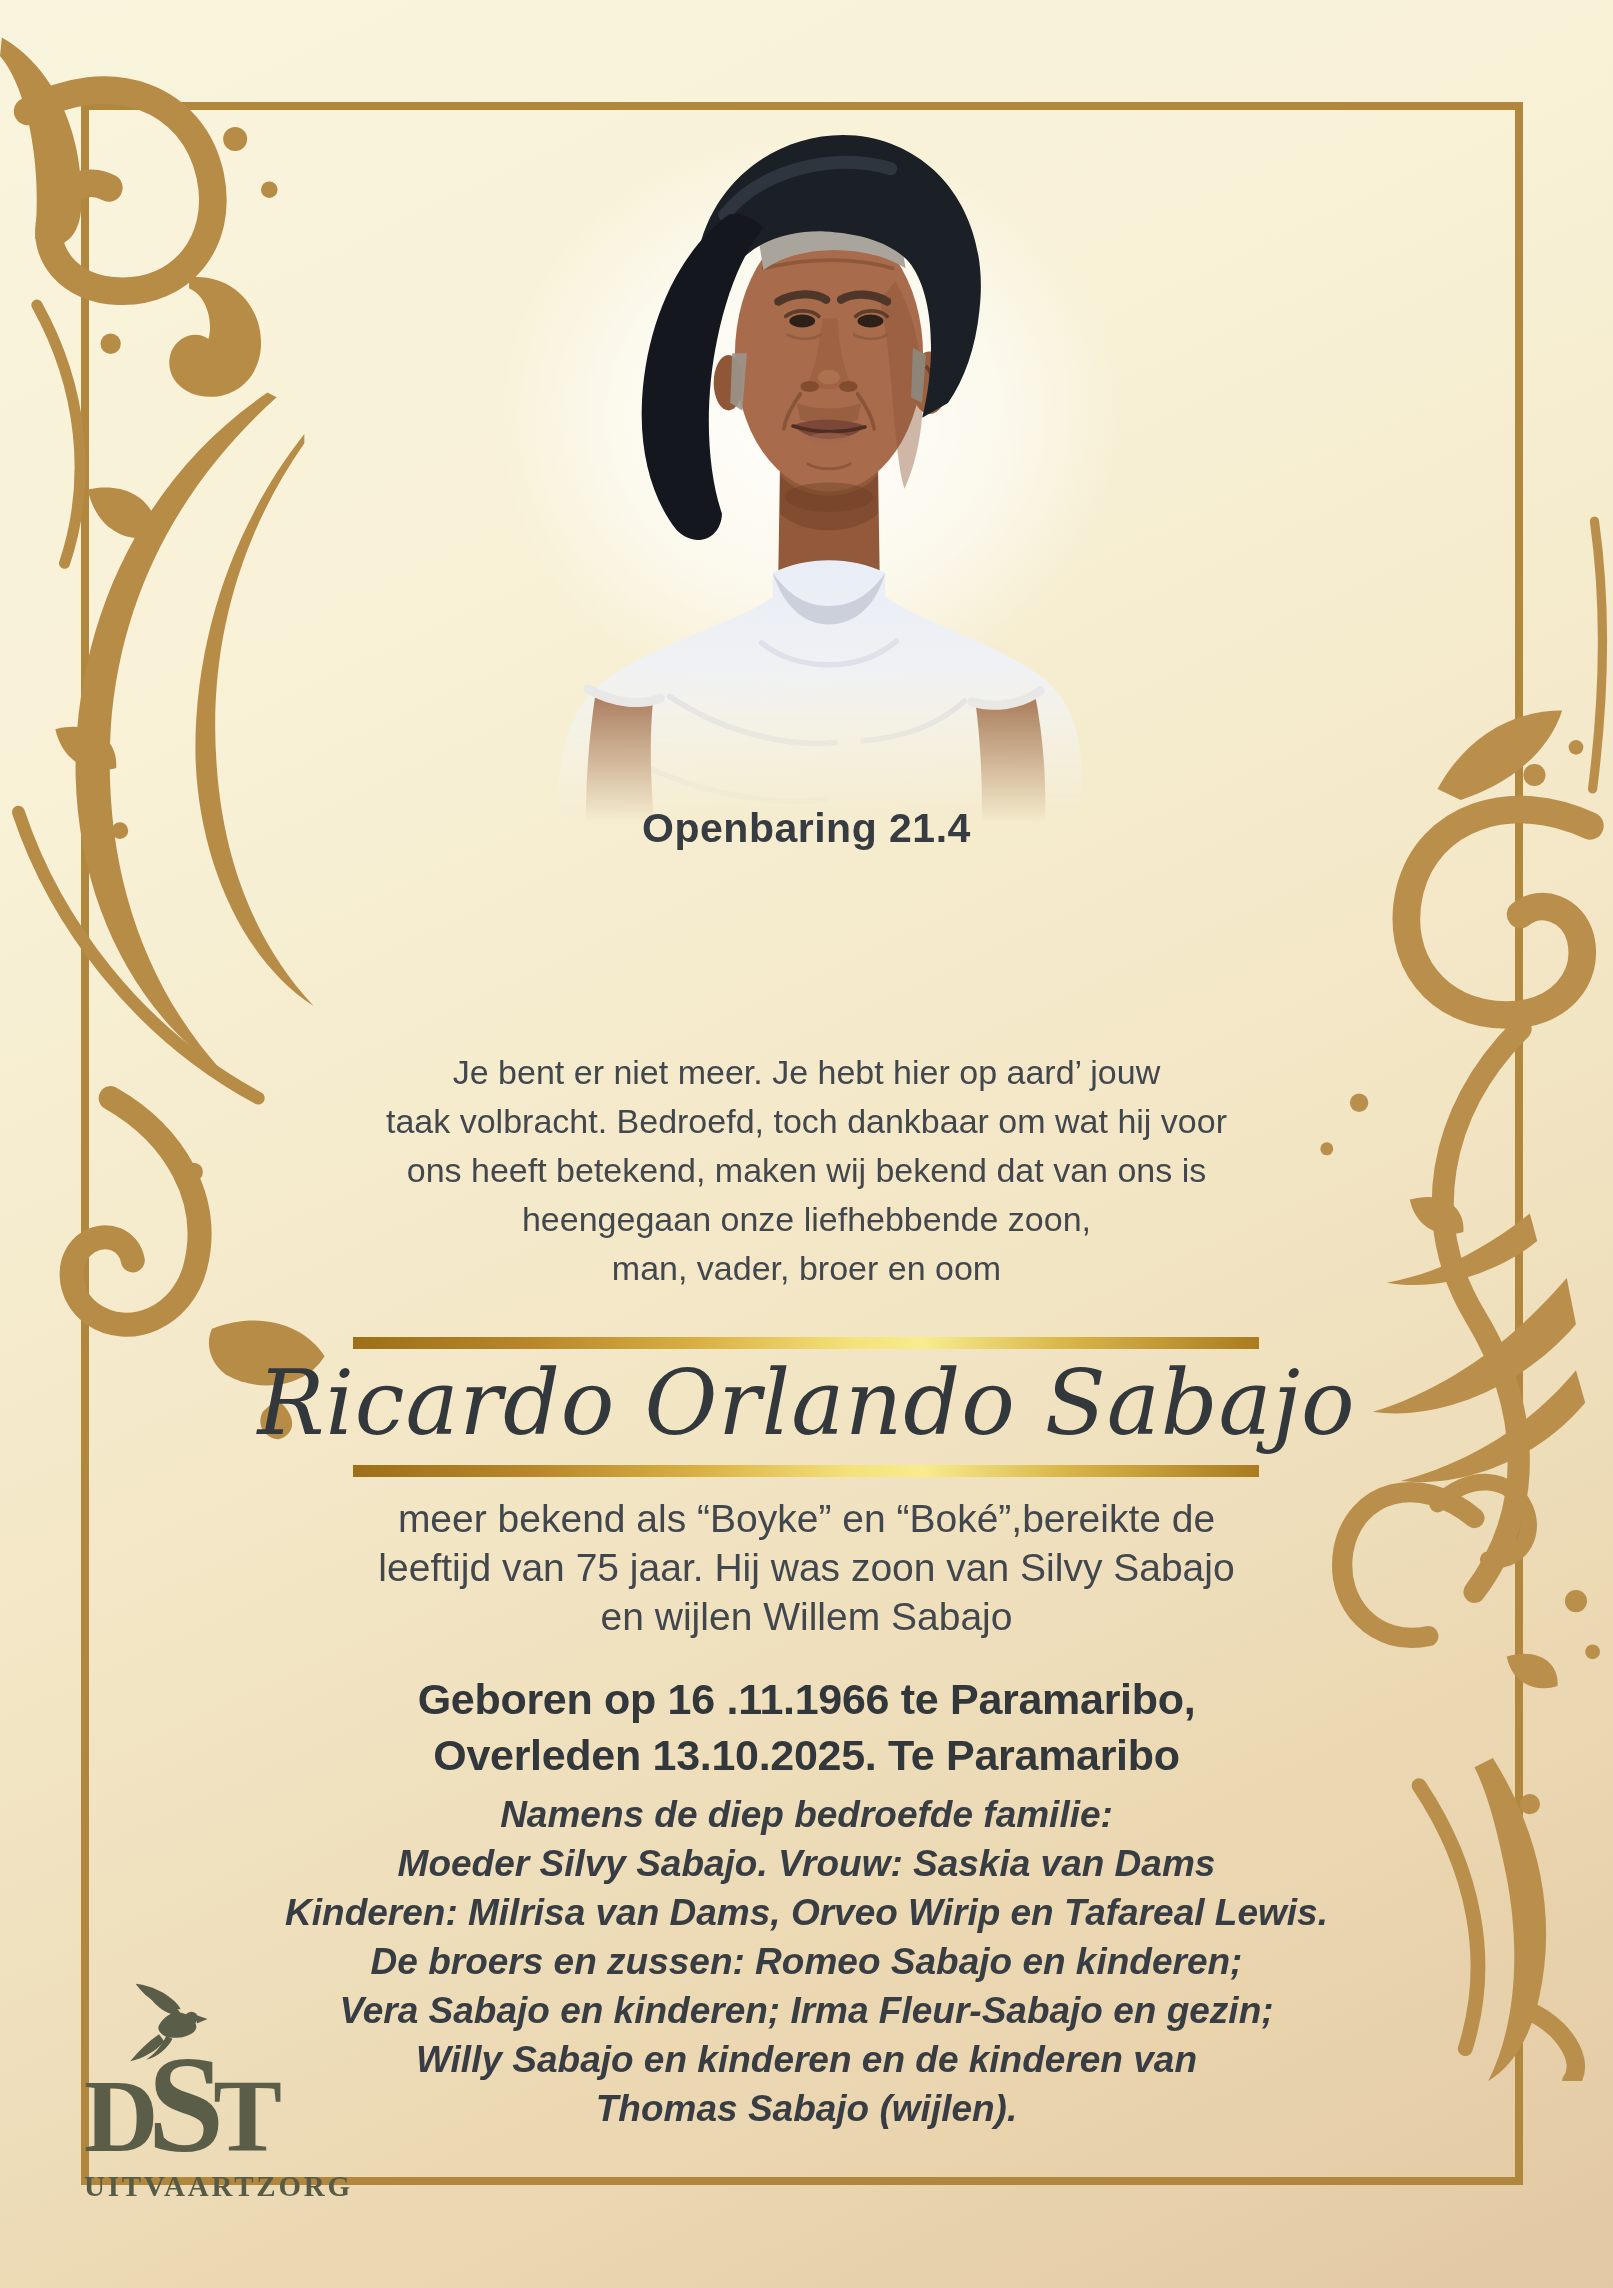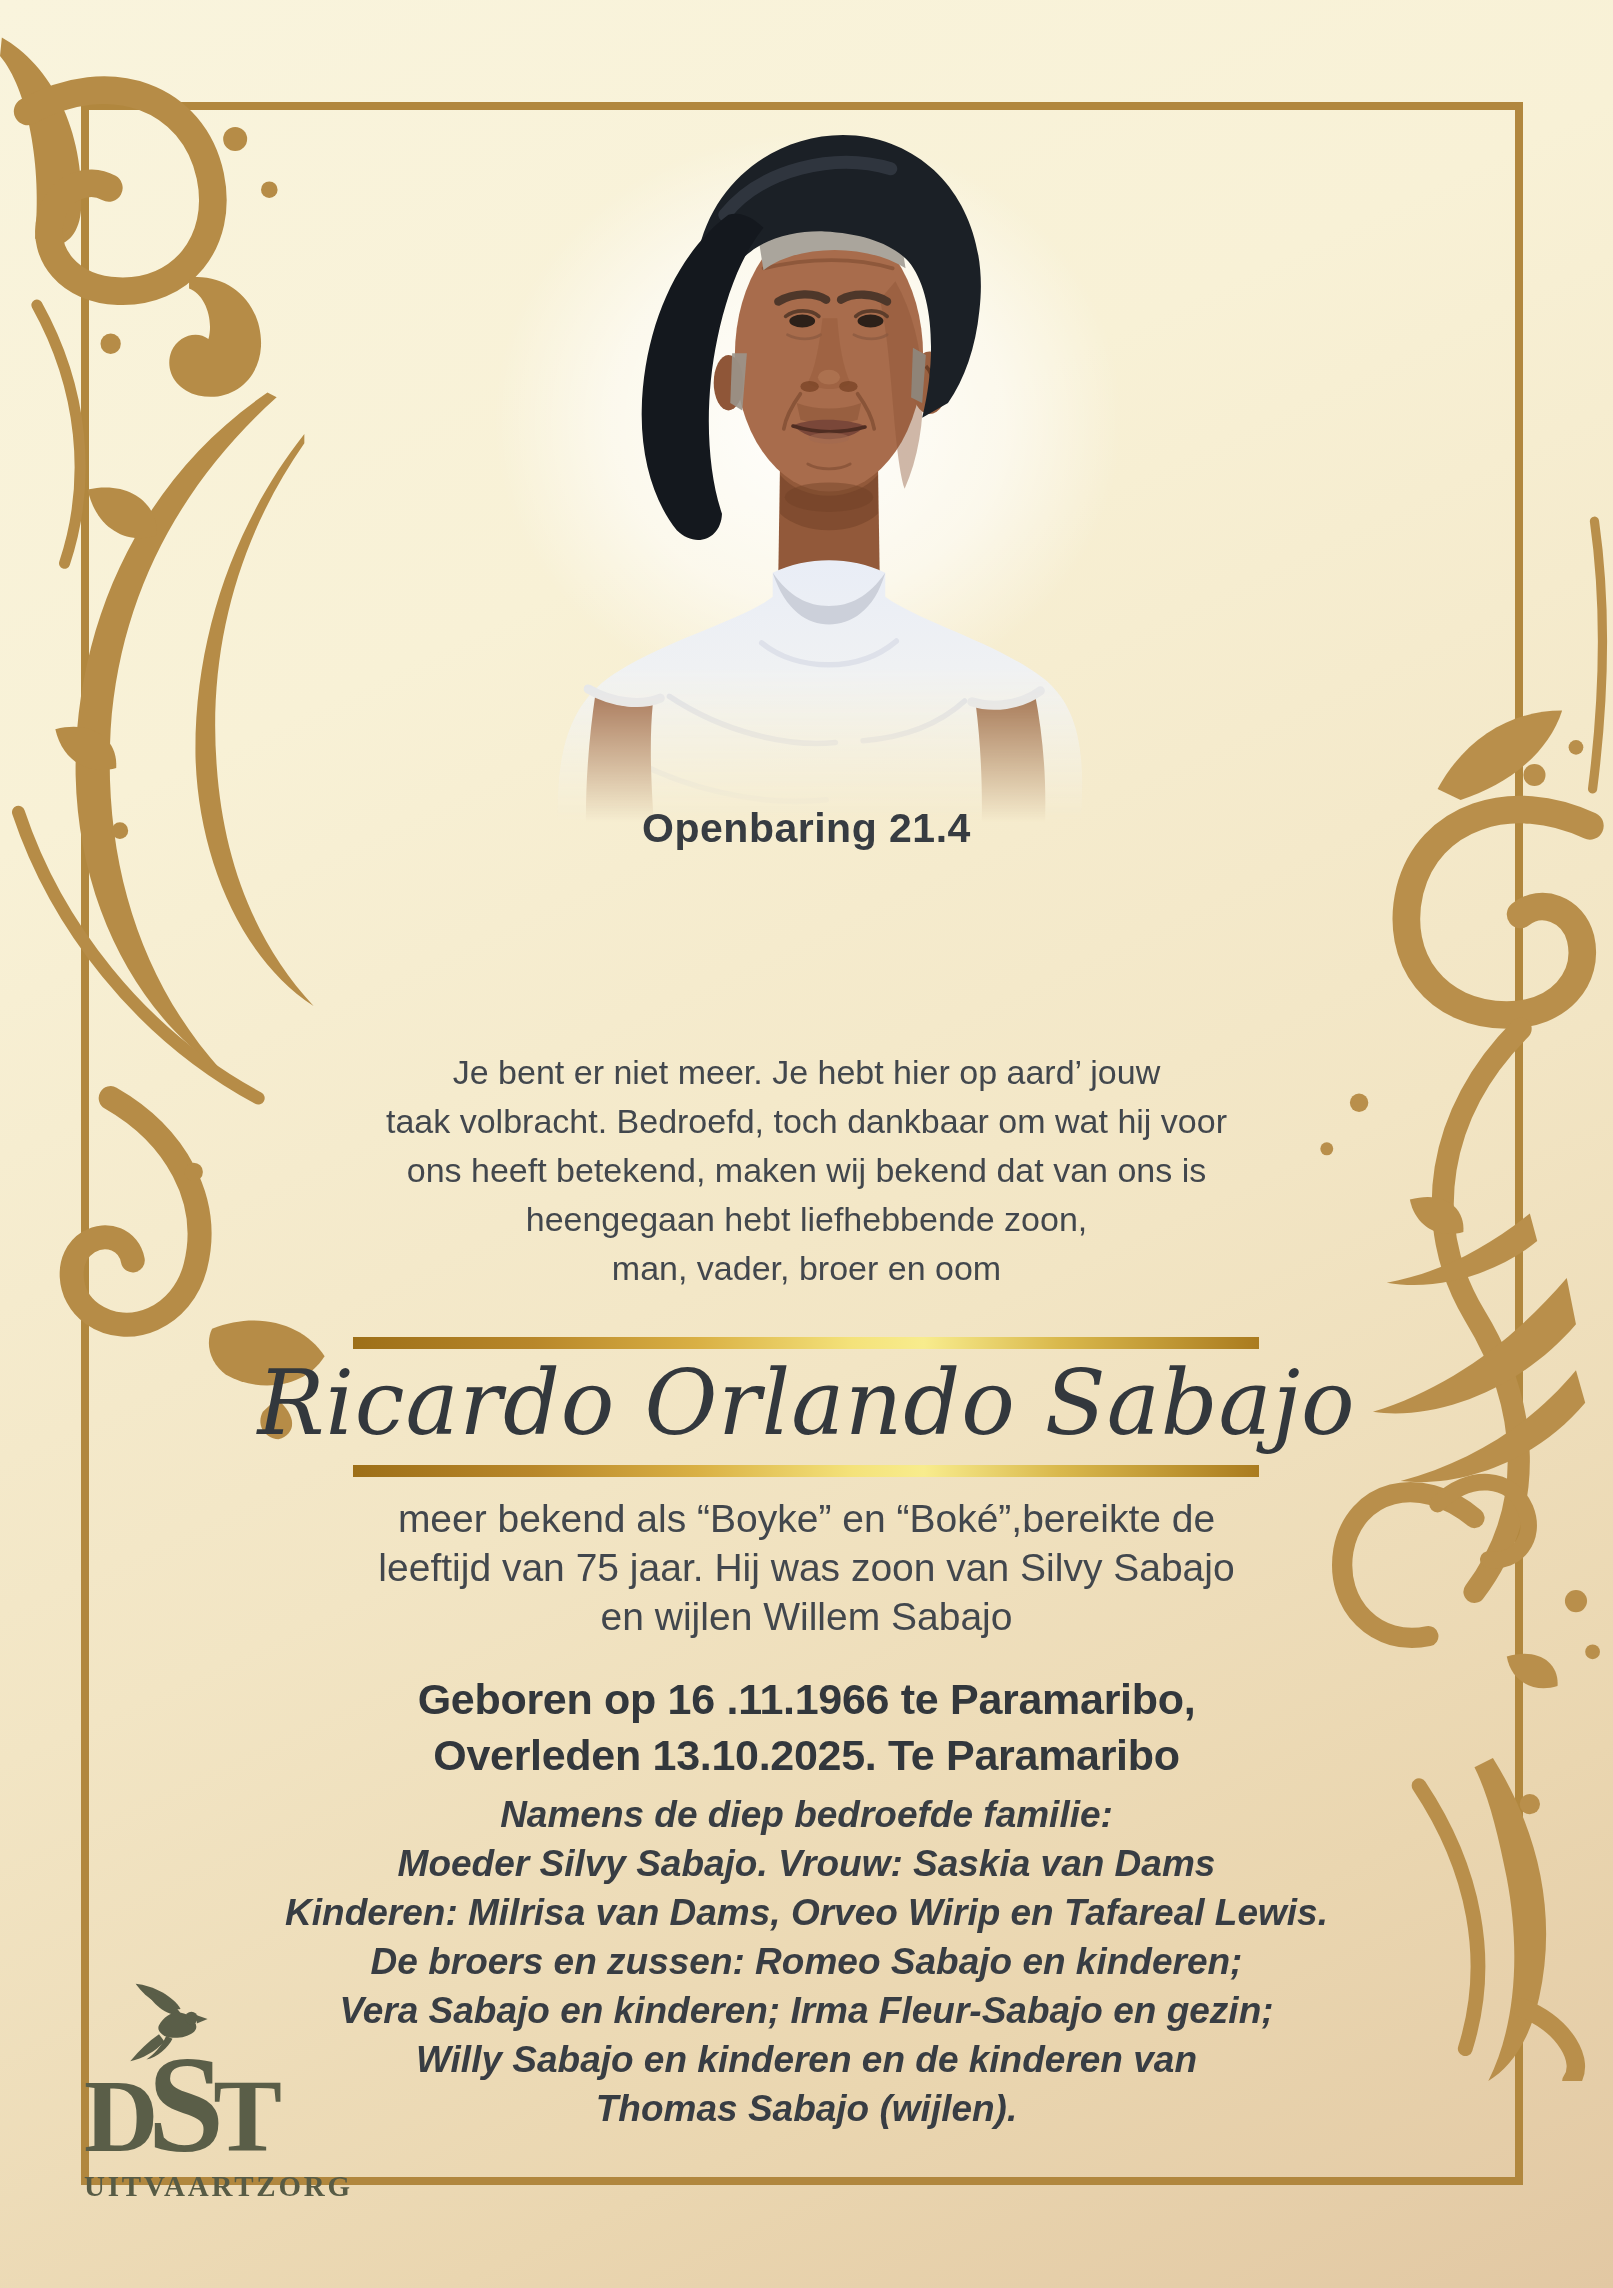--- a/index.html
+++ b/index.html
@@ -196,21 +196,21 @@
     <path d="M214,118 C158,160 122,240 120,330 C119,384 134,430 158,460 C178,480 206,470 207,442 C190,392 188,318 202,252 C212,204 228,162 252,132 C240,120 226,114 214,118 Z" fill="#14181e"></path>
   </svg>
 
   <div class="txt scripture-heading">Openbaring 21.4</div>
 
 
   <div class="txt poem">
     <div>Je bent er niet meer. Je hebt hier op aard’ jouw</div>
     <div>taak volbracht. Bedroefd, toch dankbaar om wat hij voor</div>
     <div>ons heeft betekend, maken wij bekend dat van ons is</div>
-    <div>heengegaan hebt liefhebbende zoon,</div>
+    <div>heengegaan onze liefhebbende zoon,</div>
     <div>man, vader, broer en oom</div>
   </div>
 
   <div class="gold-bar bar-top"></div>
   <div class="txt deceased-name">Ricardo Orlando Sabajo</div>
   <div class="gold-bar bar-bottom"></div>
 
   <div class="txt intro">
     <div>meer bekend als “Boyke” en “Boké”,bereikte de</div>
     <div>leeftijd van 75 jaar. Hij was zoon van Silvy Sabajo</div>

